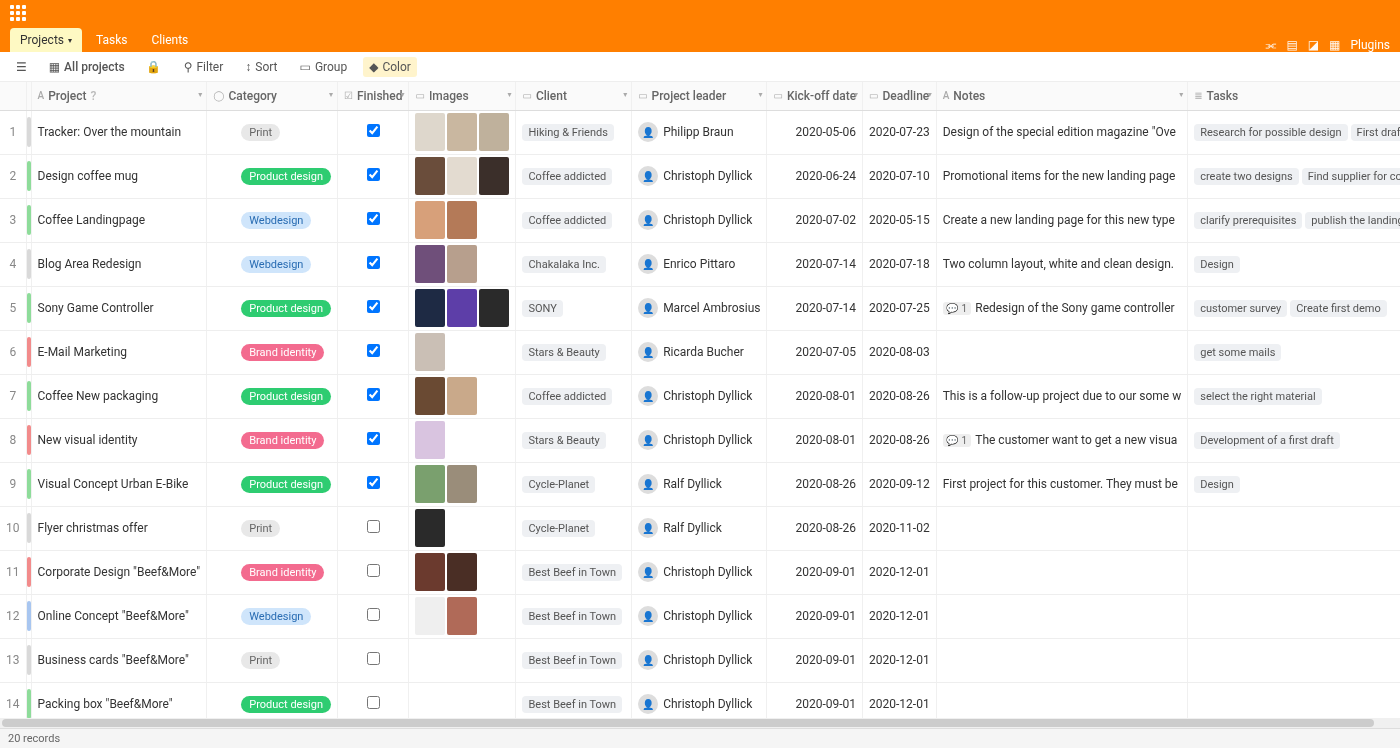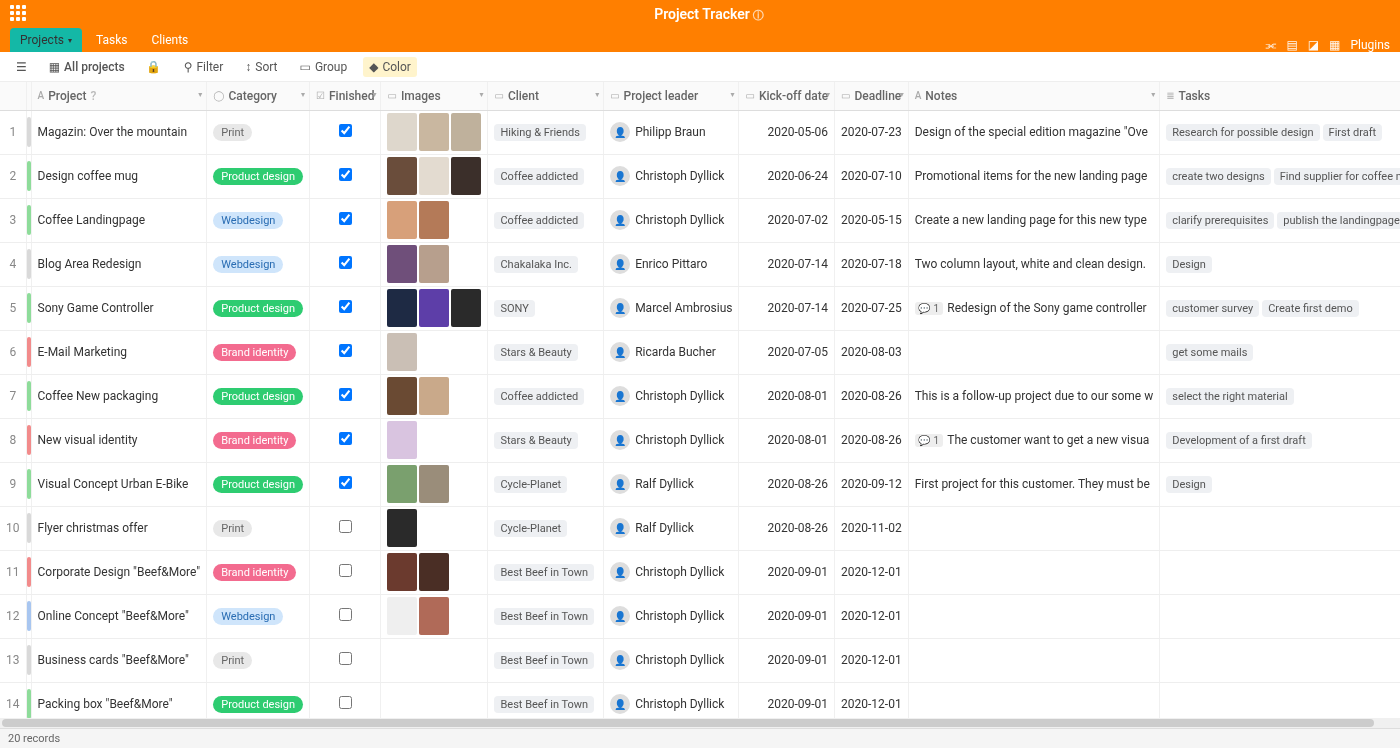--- a/index.html
+++ b/index.html
@@ -5,21 +5,21 @@
 *{box-sizing:border-box;margin:0;padding:0;}
 body{font-family:-apple-system,BlinkMacSystemFont,"Segoe UI",Roboto,sans-serif;font-size:12px;color:#333;background:#fff;overflow:hidden;}
 .header{background:#ff7f00;color:#fff;height:52px;display:flex;flex-direction:column;}
 .header-top{display:flex;align-items:center;height:28px;padding:0 10px;}
 .app-icon{width:18px;height:18px;display:grid;grid-template-columns:repeat(3,4px);grid-template-rows:repeat(3,4px);gap:2px;cursor:pointer;}
 .app-icon span{background:#fff;border-radius:1px;}
 .header-title{flex:1;text-align:center;font-weight:600;font-size:14px;}
 .header-title .info{opacity:.7;font-size:11px;margin-left:3px;}
 .header-tabs{display:flex;align-items:flex-end;height:24px;padding:0 10px;gap:4px;}
 .header-tab{padding:5px 10px;border-radius:4px 4px 0 0;color:#fff;cursor:pointer;font-size:12px;display:flex;align-items:center;gap:4px;}
-.header-tab.active{background:#14b8a6;color:#333;}
+.header-tab.active{background:#fef9c3;color:#333;}
 .header-tab .caret{font-size:8px;}
 .header-right{margin-left:auto;display:flex;align-items:center;gap:10px;font-size:12px;}
 .header-right .icon{cursor:pointer;opacity:.95;}
 .toolbar{background:#fff;height:30px;display:flex;align-items:center;padding:0 10px;gap:10px;border-bottom:1px solid #eee;font-size:12px;color:#555;}
 .toolbar .tb-item{display:flex;align-items:center;gap:4px;cursor:pointer;padding:3px 6px;border-radius:3px;}
 .toolbar .tb-item.view{font-weight:500;}
 .toolbar .tb-item.color{background:#fff4cc;}
 .lock-icon{color:#888;}
 .table-wrap{overflow:auto;height:calc(100vh - 52px - 30px - 20px);}
 .grid{display:table;width:100%;border-collapse:collapse;min-width:1380px;}
@@ -34,21 +34,21 @@
 .c-project{width:170px;}
 .c-category{width:110px;}
 .c-finished{width:78px;text-align:center;}
 .c-images{width:120px;}
 .c-client{width:126px;}
 .c-leader{width:136px;}
 .c-kick{width:96px;text-align:right;}
 .c-dead{width:82px;text-align:right;}
 .c-notes{width:190px;}
 .c-tasks{width:210px;}
-.pill{display:inline-block;padding:2px 8px;border-radius:10px;font-size:11px;color:#fff;}
+.pill{display:inline-block;padding:2px 8px;border-radius:10px;font-size:11px;color:#fff;margin-left:28px;}
 .chip{display:inline-block;padding:2px 6px;border-radius:4px;background:#eef0f3;color:#555;font-size:11px;margin-right:3px;}
 .person{display:flex;align-items:center;gap:5px;}
 .avatar{width:20px;height:20px;border-radius:50%;background:#ddd;display:inline-flex;align-items:center;justify-content:center;font-size:10px;color:#888;overflow:hidden;}
 .thumbs{display:flex;gap:2px;align-items:center;height:40px;}
 .thumb{width:30px;height:38px;background:#ccc;border-radius:2px;flex-shrink:0;}
 .notes-cell{display:flex;align-items:center;gap:4px;}
 .msg-badge{background:#eee;border-radius:3px;padding:1px 4px;font-size:10px;color:#666;display:inline-flex;align-items:center;gap:2px;}
 .footer{height:20px;background:#f5f5f5;border-top:1px solid #ddd;display:flex;align-items:center;padding:0 8px;font-size:11px;color:#666;position:fixed;bottom:0;left:0;right:0;}
 .hscroll{height:10px;background:#f0f0f0;position:fixed;bottom:20px;left:0;right:0;}
 .hscroll .thumb-bar{height:8px;background:#ccc;border-radius:4px;margin:1px 2px;width:98%;}
@@ -62,21 +62,20 @@
         <span></span>
         <span></span>
         <span></span>
         <span></span>
         <span></span>
         <span></span>
         <span></span>
         <span></span>
         <span></span>
       </div>
-    <div class="header-title"><span>Project Tracker</span><span class="info">ⓘ</span></div>
   </div>
   <div class="header-tabs">
     <div class="header-tab active">
         <span>Projects</span>
         <span class="caret">▾</span>
       </div>
     <div class="header-tab">Tasks</div>
     <div class="header-tab">Clients</div>
     <div class="header-right">
       <span class="icon">⫘</span>
@@ -149,21 +148,21 @@
         </div>
         <div class="cell c-tasks">
           <span class="hdr"><span style="color:#aaa;font-size:10px">≣</span> Tasks</span>
         </div>
       </div>
       <div class="row">
         <div class="cell c-num">1</div>
         <div class="cell c-bar">
           <div class="bar" style="background:#d9d9d9"></div>
         </div>
-        <div class="cell c-project">Magazin: Over the mountain</div>
+        <div class="cell c-project">Tracker: Over the mountain</div>
         <div class="cell c-category"><span class="pill" style="background:#e8e8e8;color:#666">Print</span></div>
         <div class="cell c-finished"><input type="checkbox" checked="" style=""></div>
         <div class="cell c-images">
           <div class="thumbs">
             <div class="thumb" style="background:#ded7cc"></div>
             <div class="thumb" style="background:#c9b7a0"></div>
             <div class="thumb" style="background:#bfb19c"></div>
           </div>
         </div>
         <div class="cell c-client"><span class="chip">Hiking &amp; Friends</span></div>

